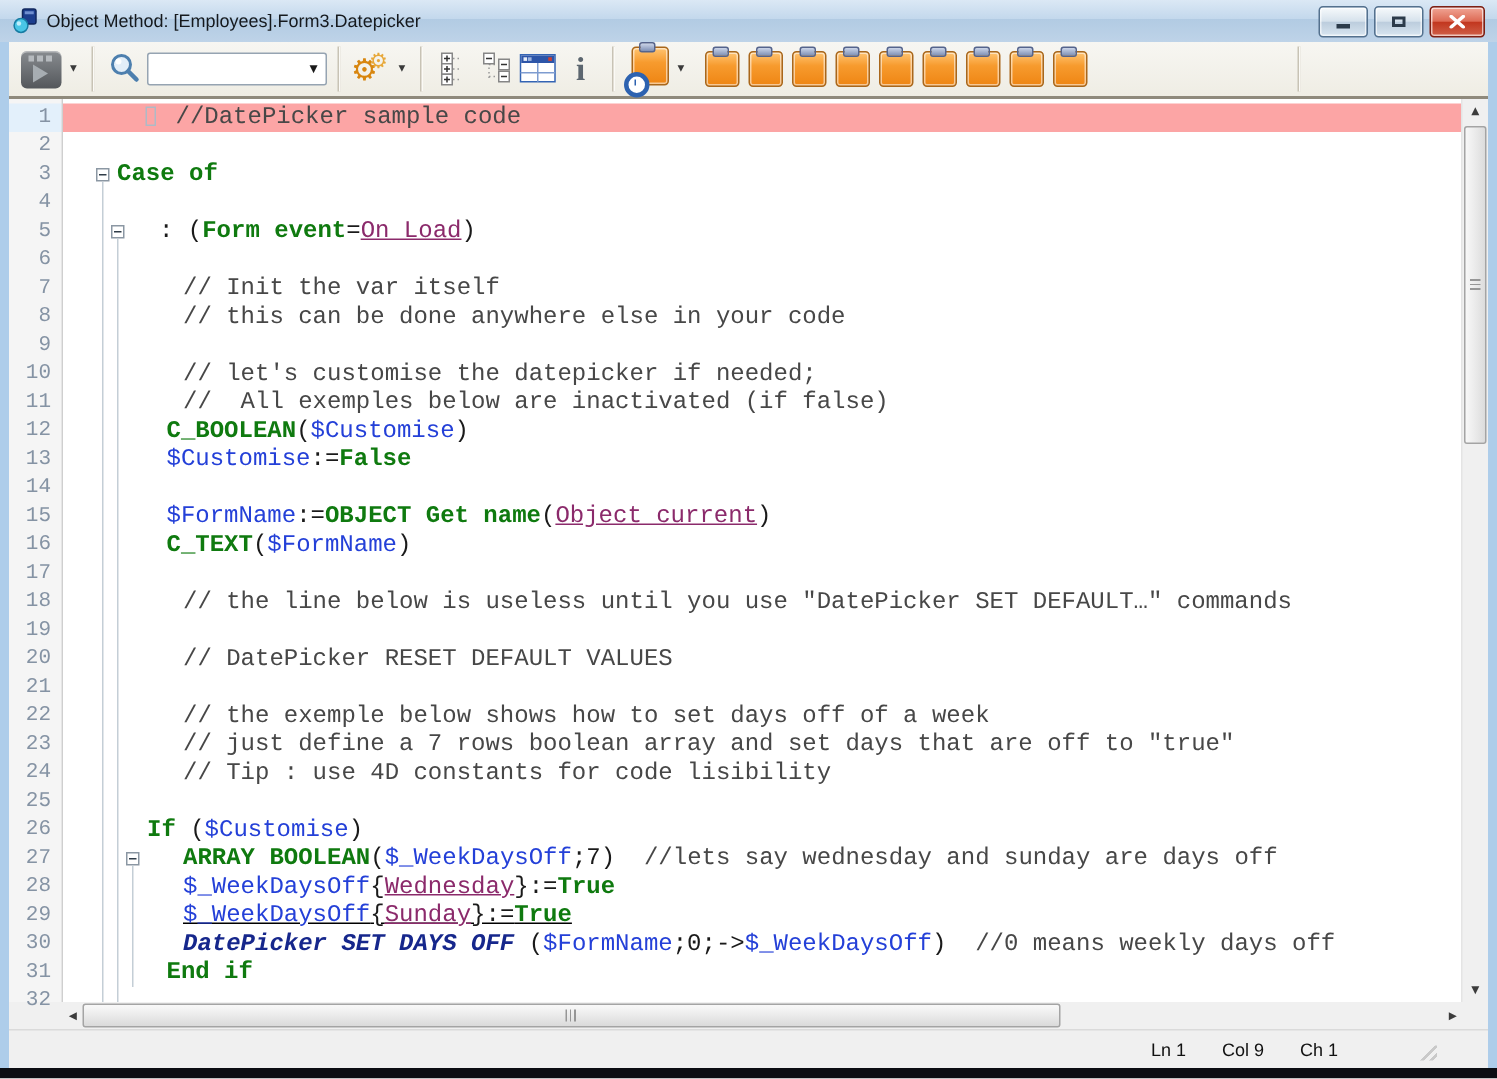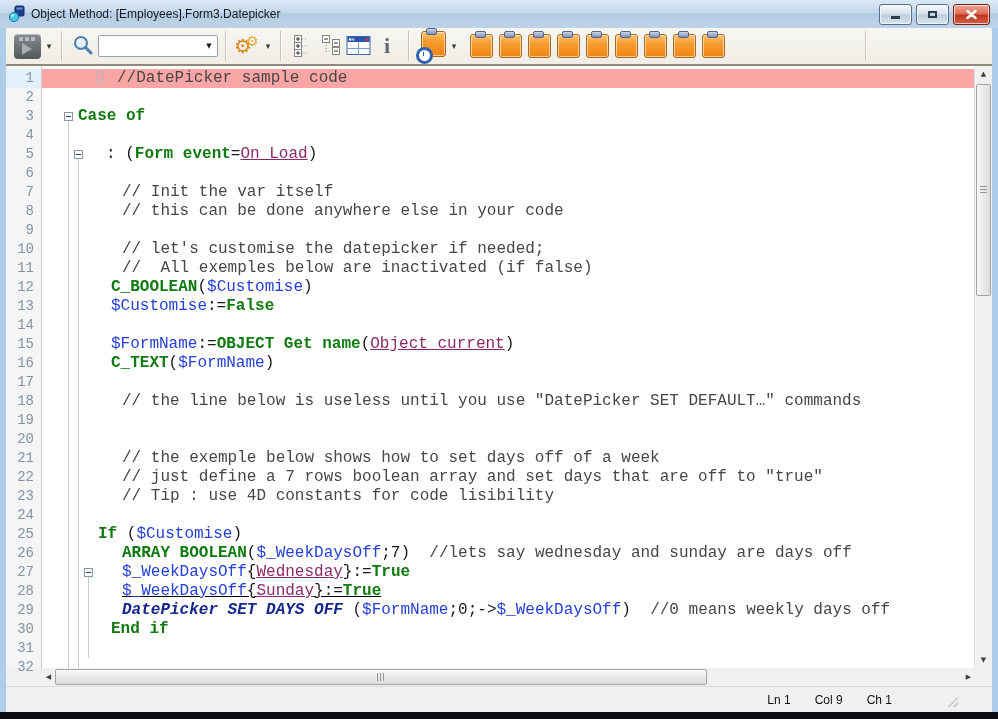--- a/index.html
+++ b/index.html
@@ -273,20 +273,21 @@
           <div class="cl" style="padding-left: 80px;"><span class="sg-cmt">// let's customise the datepicker if needed;</span></div>
           <div class="cl" style="padding-left: 80px;"><span class="sg-cmt">//  All exemples below are inactivated (if false)</span></div>
           <div class="cl" style="padding-left: 69px;"><span class="sg-kw">C_BOOLEAN</span><span class="sg-plain">(</span><span class="sg-var">$Customise</span><span class="sg-plain">)</span></div>
           <div class="cl" style="padding-left: 69px;"><span class="sg-var">$Customise</span><span class="sg-plain">:=</span><span class="sg-kw">False</span></div>
           <div class="cl" style="padding-left: 0px;"></div>
           <div class="cl" style="padding-left: 69px;"><span class="sg-var">$FormName</span><span class="sg-plain">:=</span><span class="sg-kw">OBJECT Get name</span><span class="sg-plain">(</span><span class="sg-const">Object current</span><span class="sg-plain">)</span></div>
           <div class="cl" style="padding-left: 69px;"><span class="sg-kw">C_TEXT</span><span class="sg-plain">(</span><span class="sg-var">$FormName</span><span class="sg-plain">)</span></div>
           <div class="cl" style="padding-left: 0px;"></div>
           <div class="cl" style="padding-left: 80px;"><span class="sg-cmt">// the line below is useless until you use "DatePicker SET DEFAULT…" commands</span></div>
           <div class="cl" style="padding-left: 0px;"></div>
+          <div class="cl" style="padding-left: 80px;"><span class="sg-cmt">// DatePicker RESET DEFAULT VALUES</span></div>
           <div class="cl" style="padding-left: 0px;"></div>
           <div class="cl" style="padding-left: 80px;"><span class="sg-cmt">// the exemple below shows how to set days off of a week</span></div>
           <div class="cl" style="padding-left: 80px;"><span class="sg-cmt">// just define a 7 rows boolean array and set days that are off to "true"</span></div>
           <div class="cl" style="padding-left: 80px;"><span class="sg-cmt">// Tip : use 4D constants for code lisibility</span></div>
           <div class="cl" style="padding-left: 0px;"></div>
           <div class="cl" style="padding-left: 56px;"><span class="sg-kw">If</span><span class="sg-plain"> (</span><span class="sg-var">$Customise</span><span class="sg-plain">)</span></div>
           <div class="foldbox" style="left: 42px; top: 502px;"></div>
           <div class="cl" style="padding-left: 80px;"><span class="sg-kw">ARRAY BOOLEAN</span><span class="sg-plain">(</span><span class="sg-var">$_WeekDaysOff</span><span class="sg-plain">;7)</span><span class="sg-cmt">  //lets say wednesday and sunday are days off</span></div>
           <div class="cl" style="padding-left: 80px;"><span class="sg-var">$_WeekDaysOff</span><span class="sg-plain">{</span><span class="sg-const">Wednesday</span><span class="sg-plain">}:=</span><span class="sg-kw">True</span></div>
           <div class="cl" style="padding-left: 80px; text-decoration: underline;"><span class="sg-var">$_WeekDaysOff</span><span class="sg-plain">{</span><span class="sg-const">Sunday</span><span class="sg-plain">}:=</span><span class="sg-kw">True</span></div>

